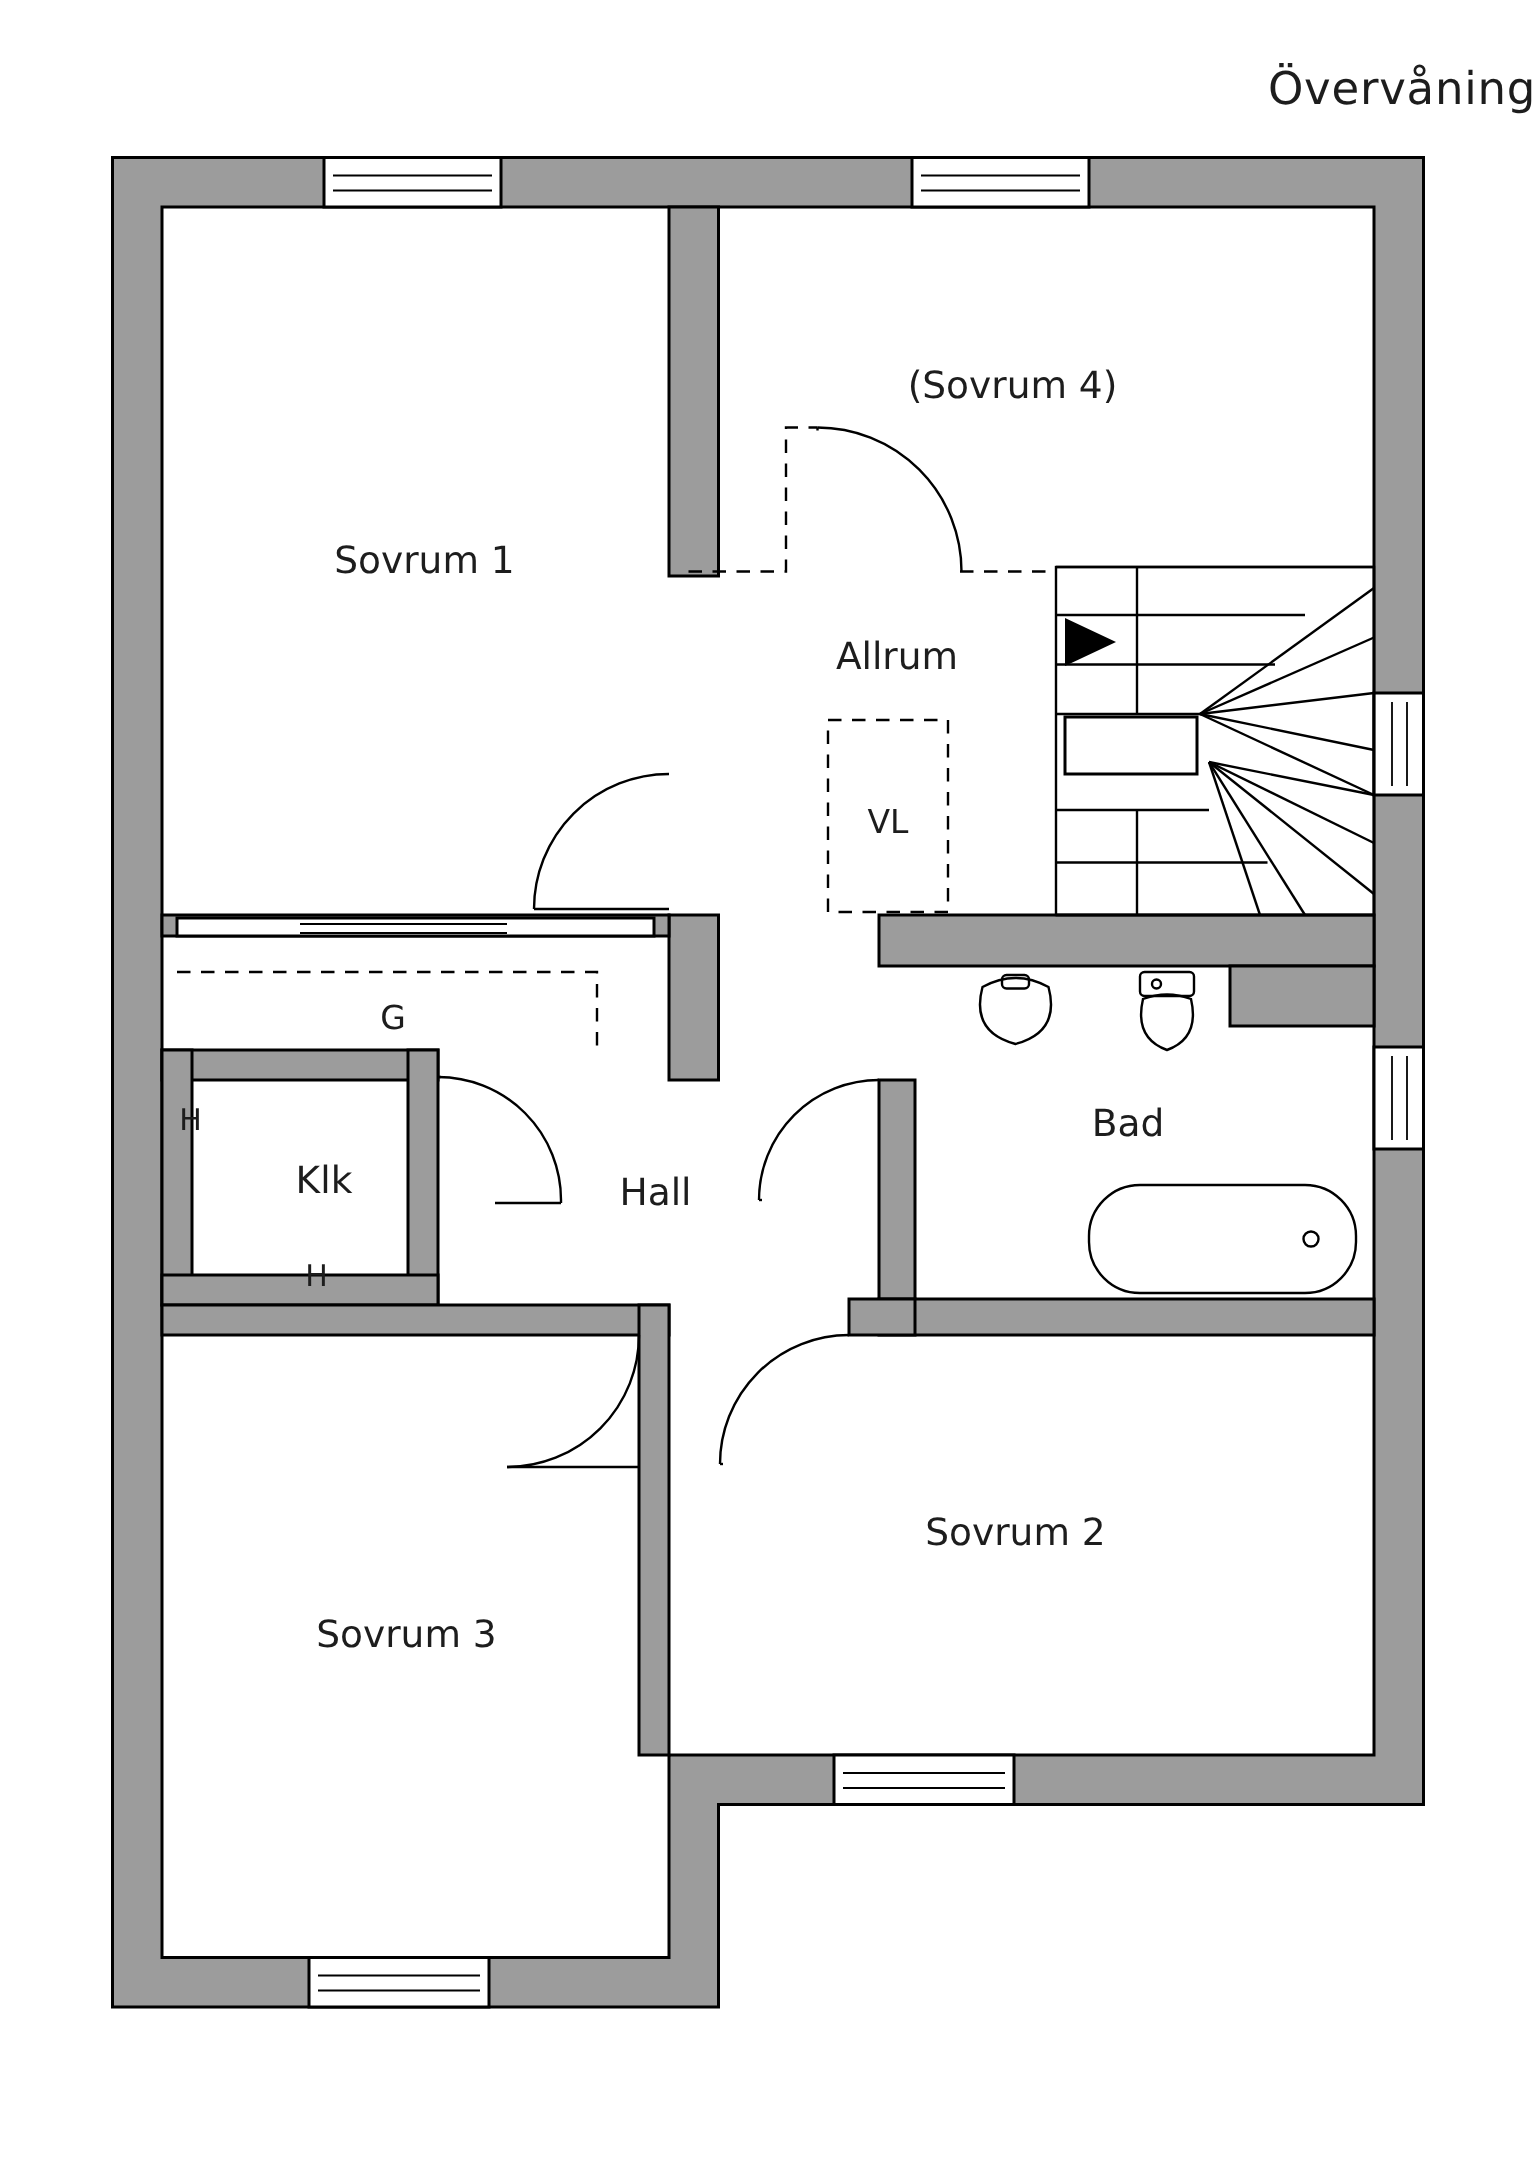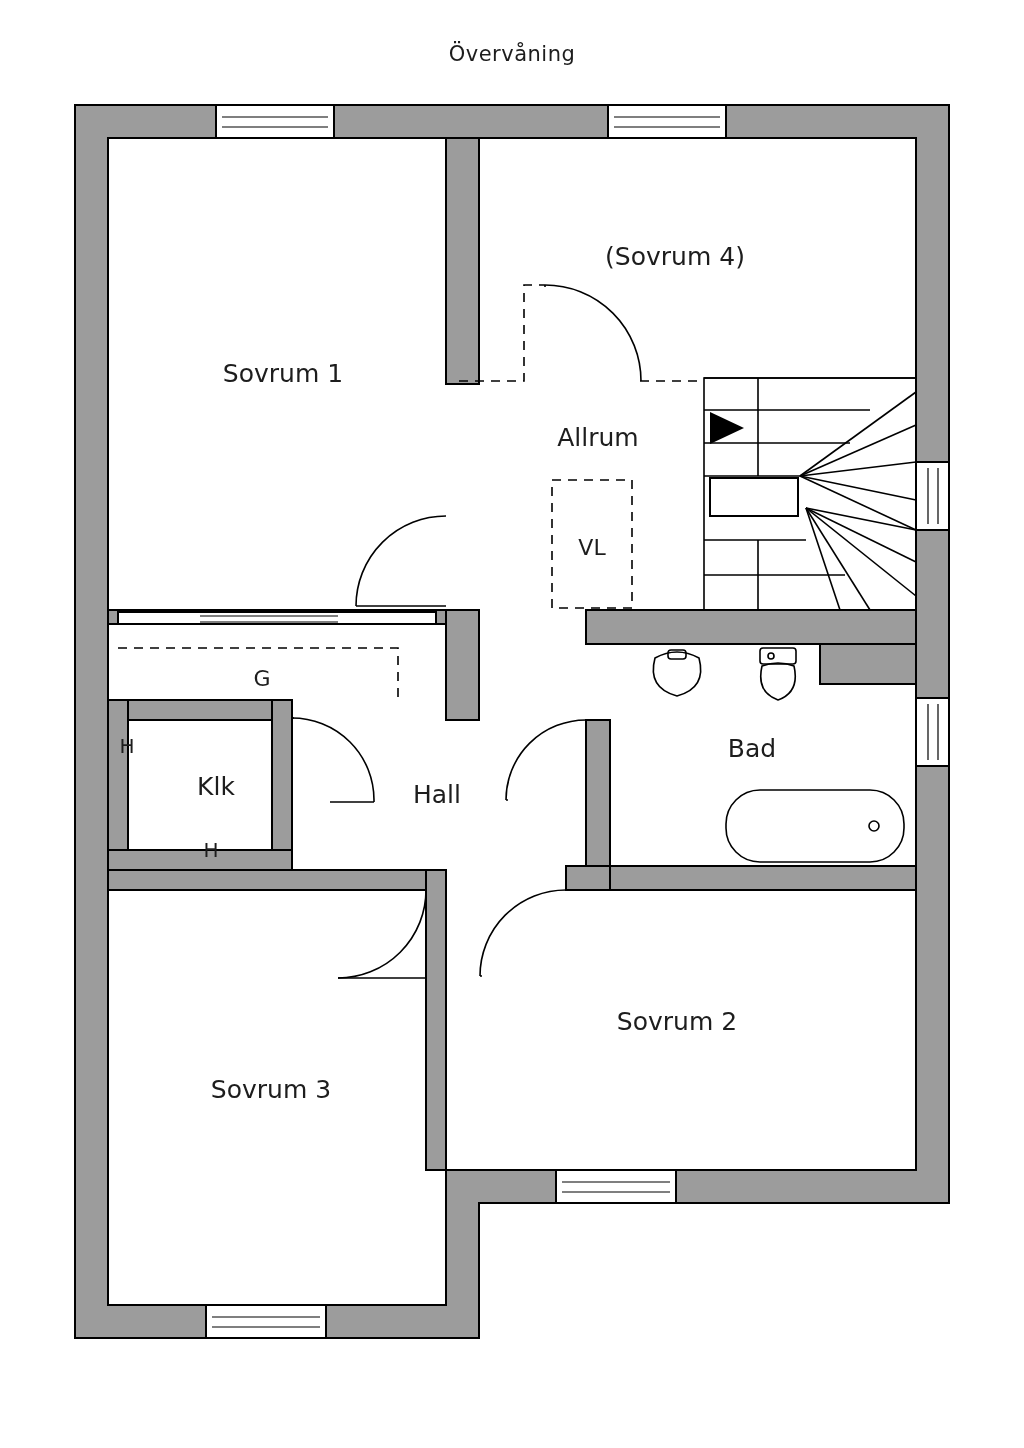--- a/index.html
+++ b/index.html
@@ -13,22 +13,22 @@
     position: relative;
     font-family: "DejaVu Sans", "Liberation Sans", sans-serif;
     color: #1a1a1a;
     overflow: hidden;
   }
   #plan-title {
     position: absolute;
     top: 42px;
     left: 0;
     width: 1024px;
-    text-align: center;
-    font-size: 21px;
+    text-align: right;
+    font-size: 30px;
     letter-spacing: 0.5px;
     color: #1d1d1d;
   }
   #floorplan {
     position: absolute;
     top: 0;
     left: 0;
   }
   .room-label {
     font-family: "DejaVu Sans", "Liberation Sans", sans-serif;

